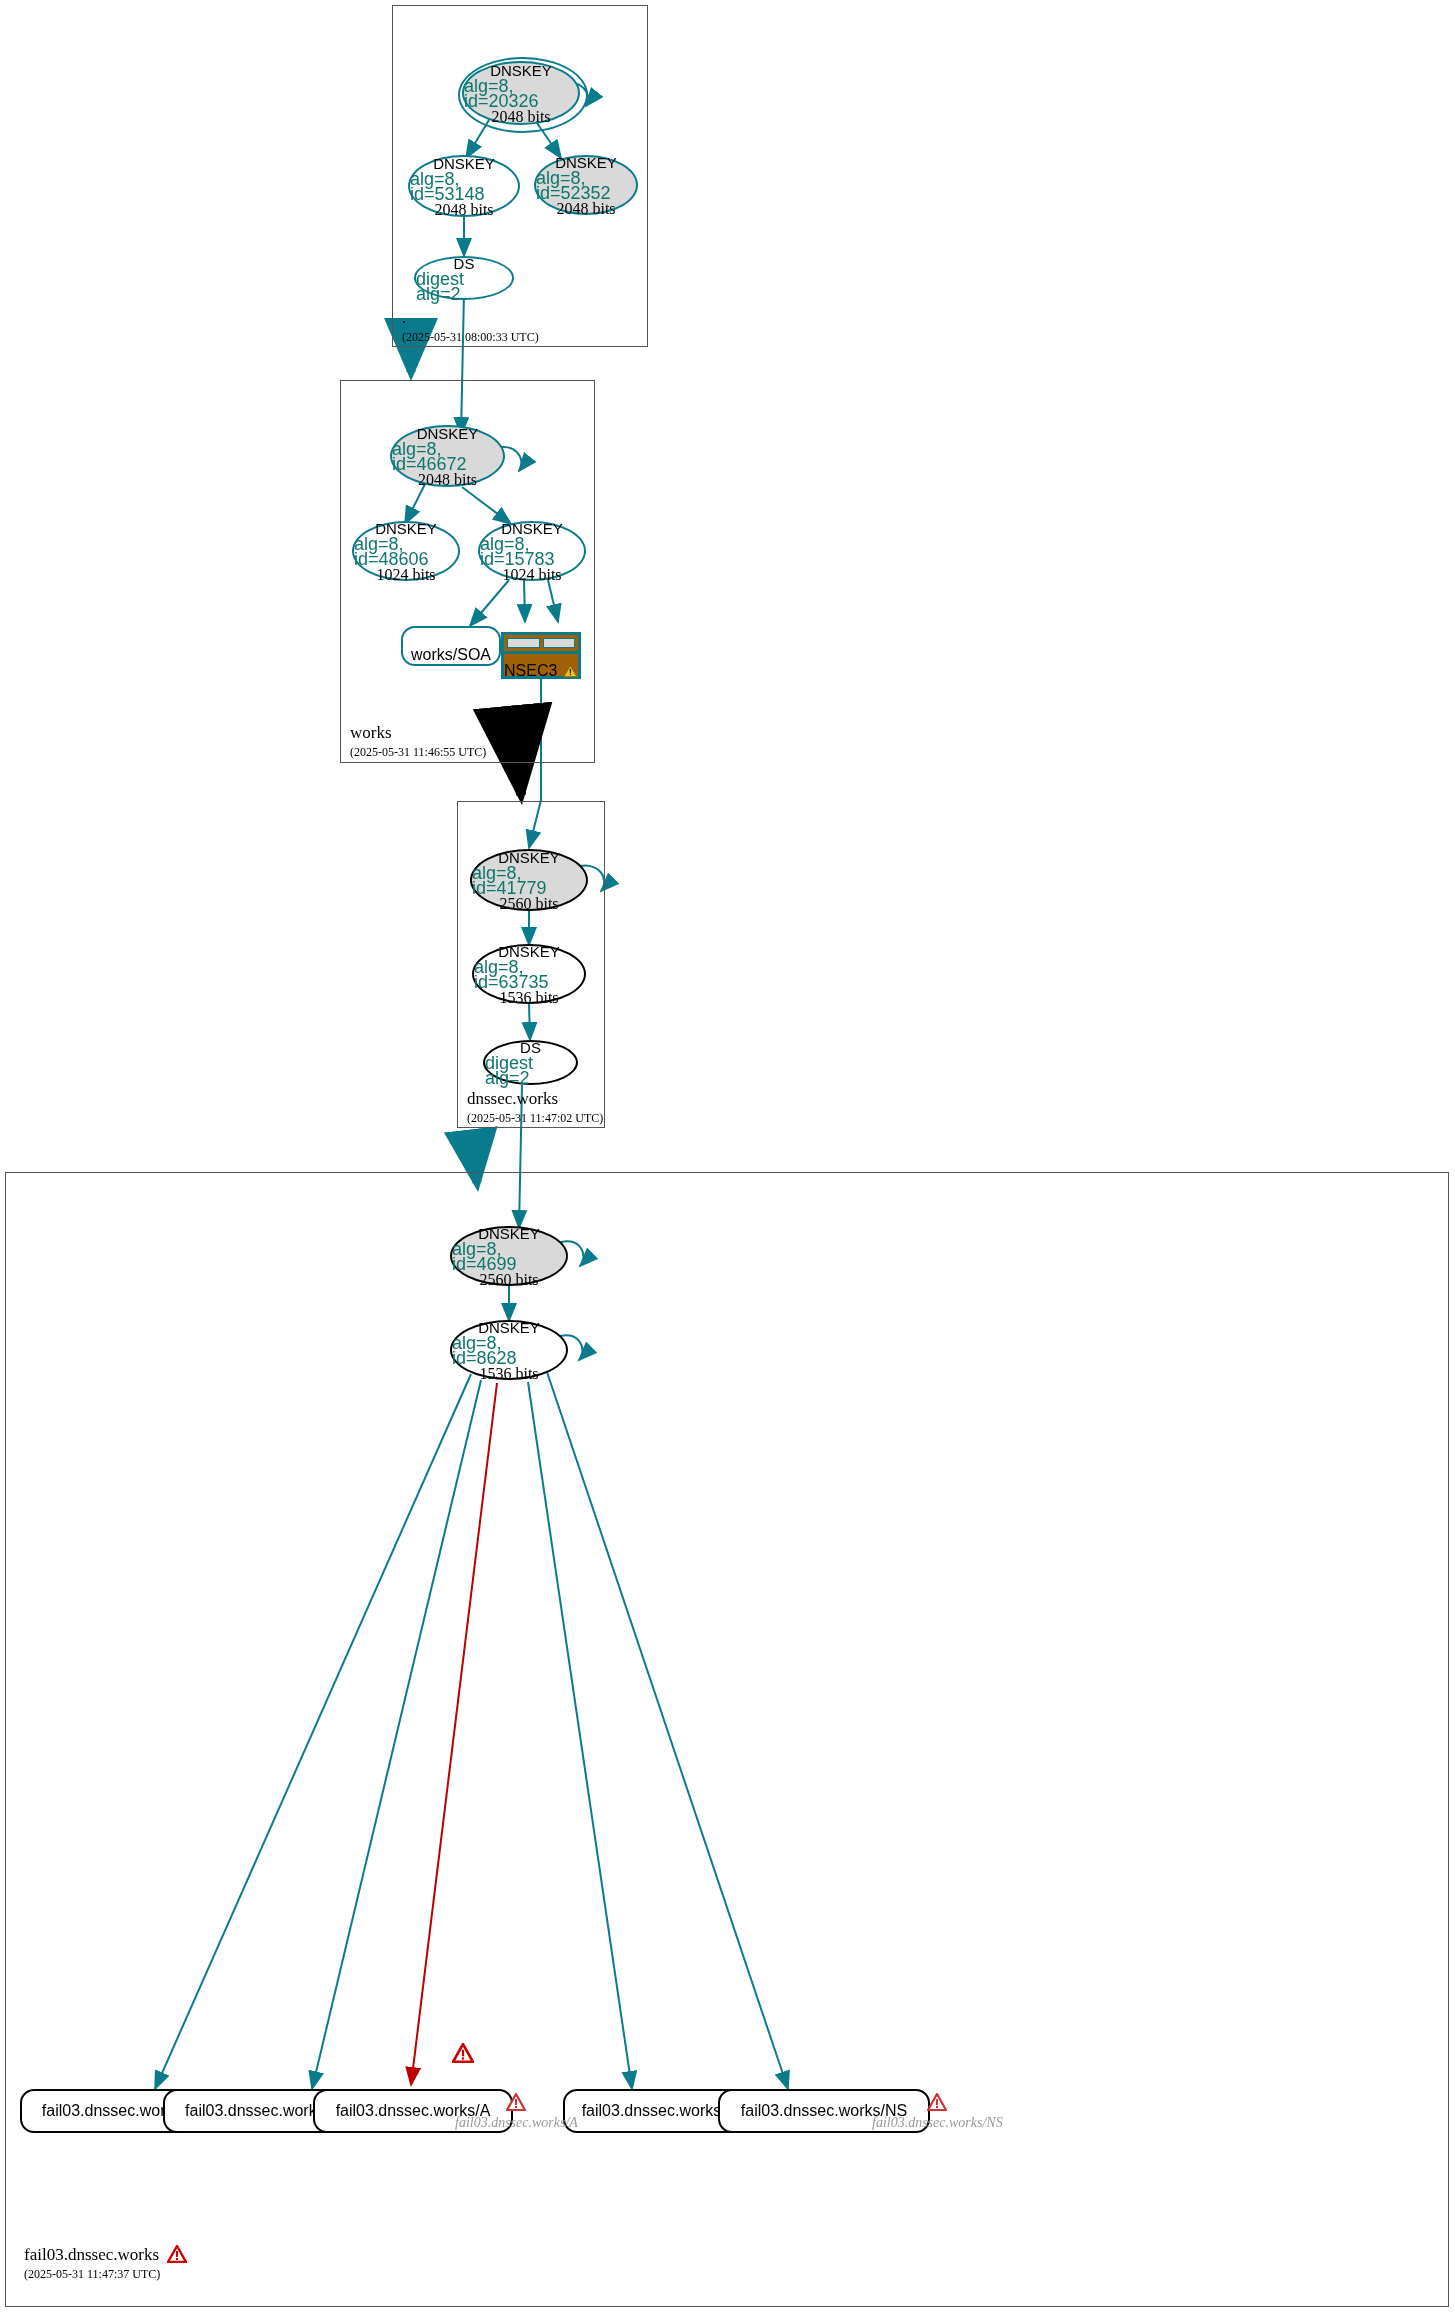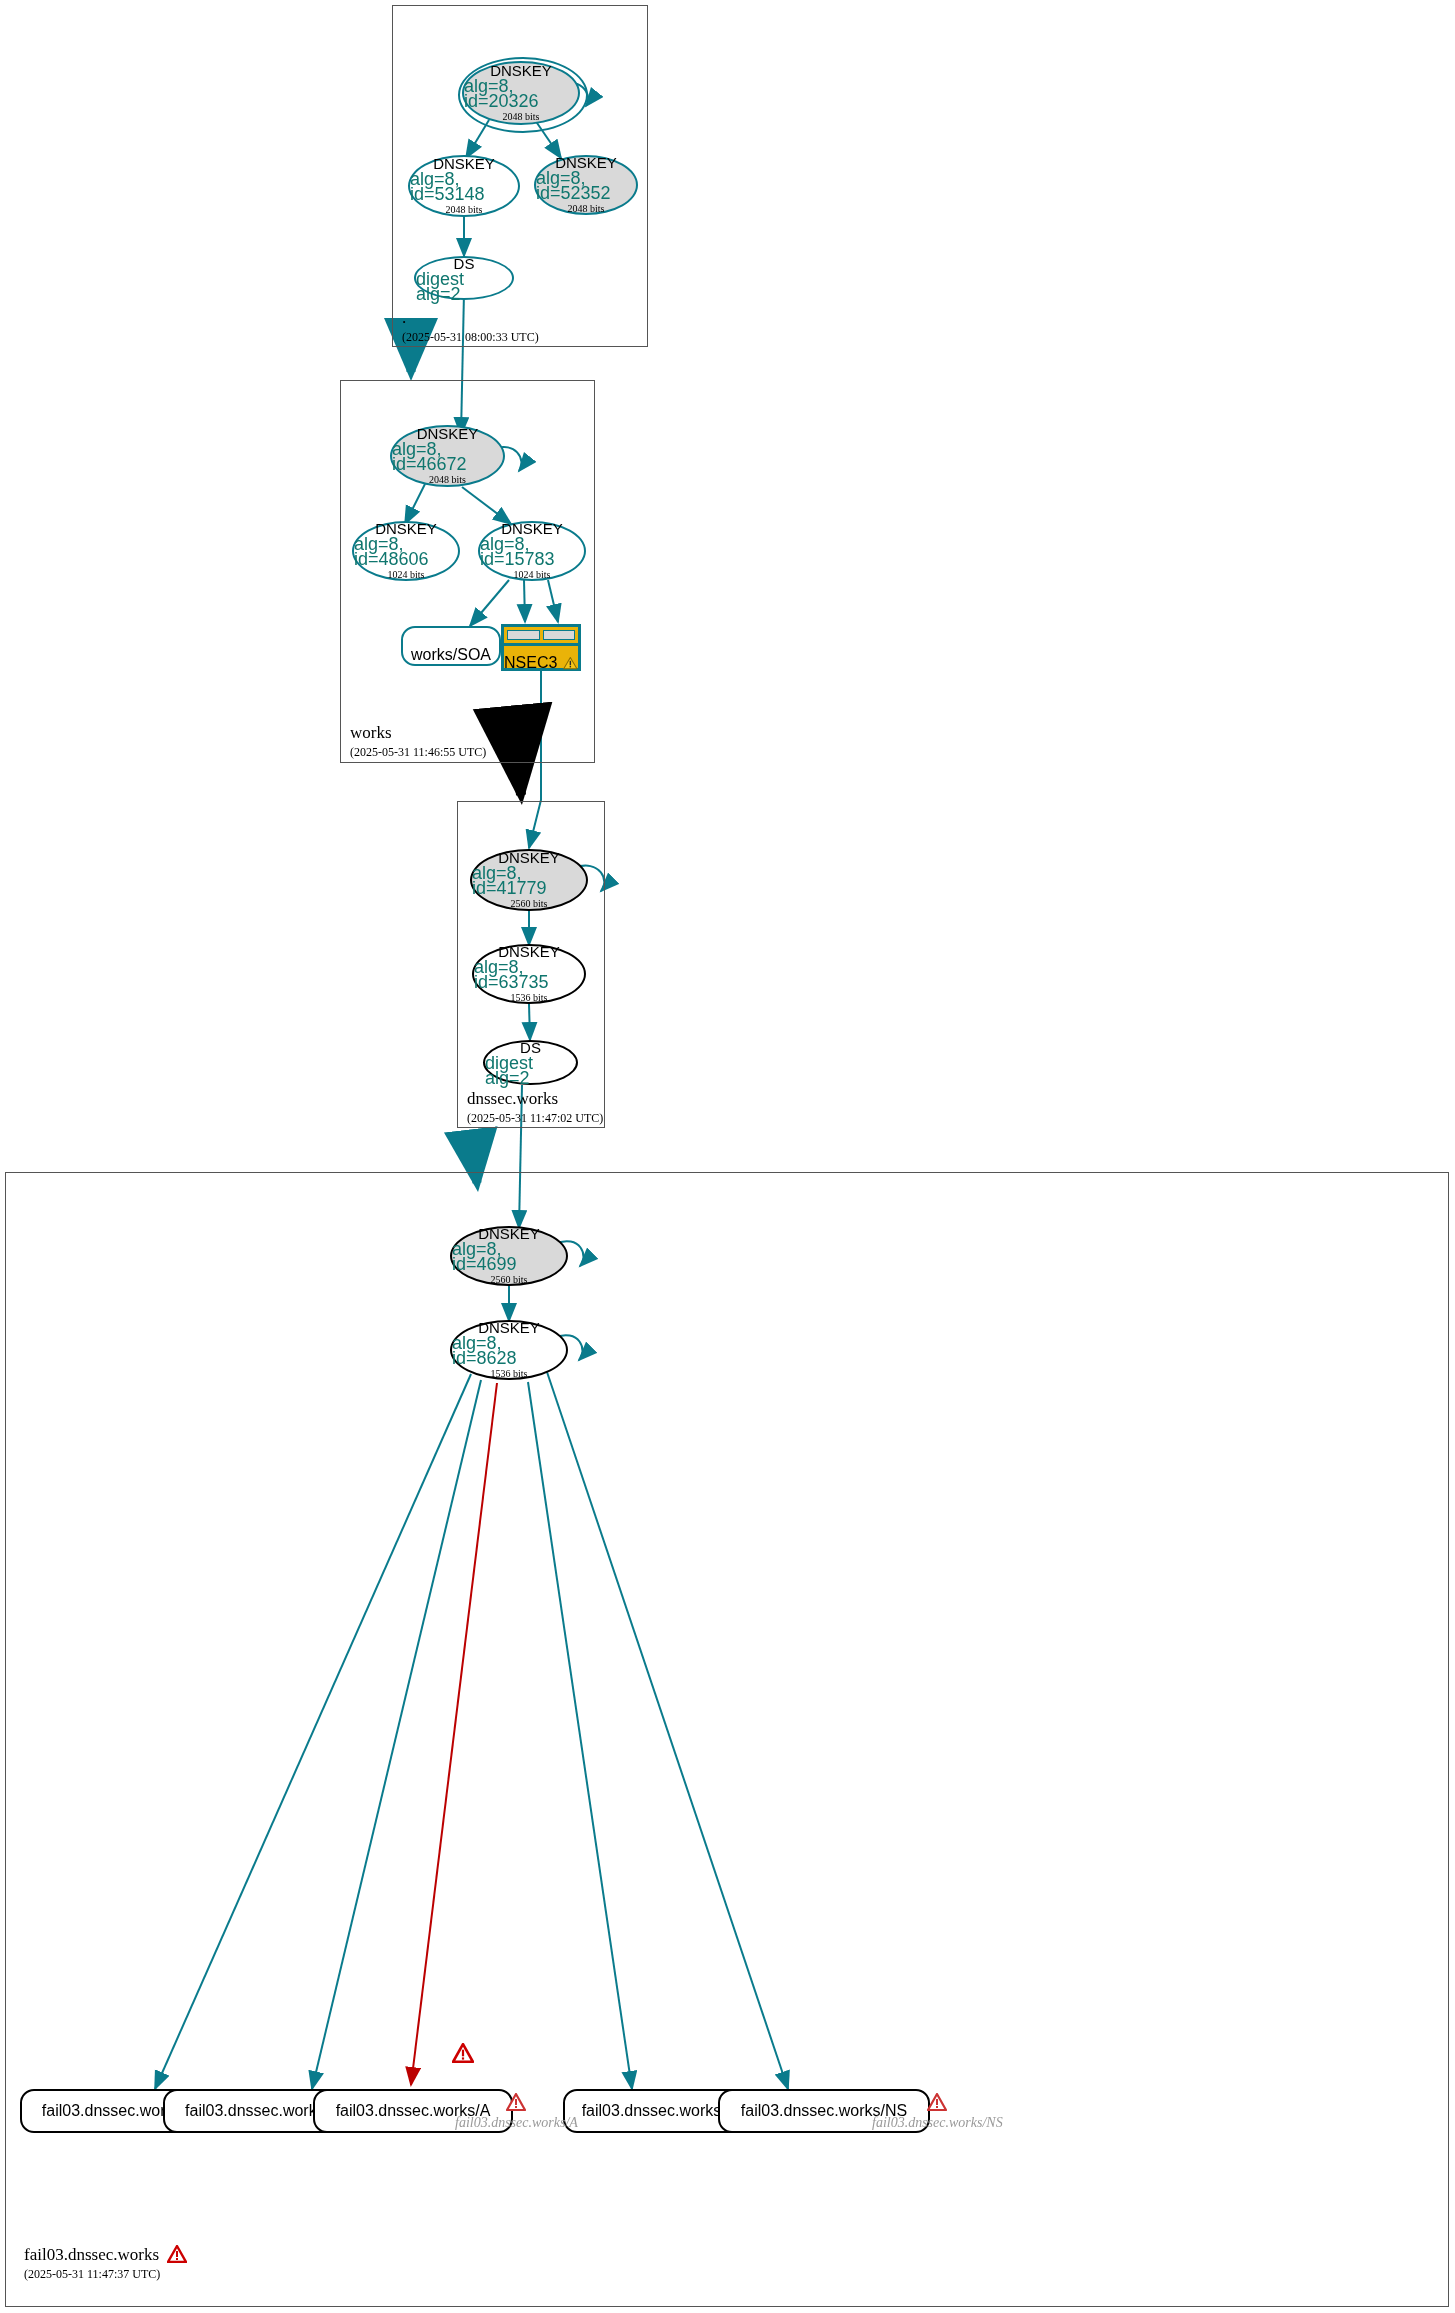--- a/index.html
+++ b/index.html
@@ -11,21 +11,21 @@
 
   .zone-label{position:absolute;font-family:"Liberation Serif",serif;color:#000;white-space:nowrap;}
   .zone-name{font-size:17px;line-height:20px;}
   .zone-time{font-size:12px;line-height:19px;}
 
   
   .node{position:absolute;display:flex;flex-direction:column;align-items:center;justify-content:center;
         box-sizing:border-box;border-radius:50%;}
   .node .t1{font-family:"Liberation Sans",sans-serif;font-size:15px;line-height:17px;color:#000;}
   .node .t2{font-family:Liberation Sans, sans-serif;font-size:18px;line-height:15px;color:#0f766e;}
-  .node .t3{font-family:"Liberation Serif",serif;font-size:10px;line-height:15px;color:#000;}
+  .node .t3{font-family:"Liberation Serif",serif;font-size:16px;line-height:15px;color:#000;}
 
   .teal-stroke{border:2px solid #0a7b8c;}
   .black-stroke{border:2px solid #000000;}
   .fill-gray{background:#d9d9d9;}
   .fill-white{background:#ffffff;}
 
   
   .ring{position:absolute;border:2px solid #0a7b8c;border-radius:50%;background:transparent;}
 
   
@@ -33,21 +33,21 @@
       border-radius:14px;background:#fff;text-align:center;}
   .rr .lbl{font-family:"Liberation Sans",sans-serif;font-size:16px;color:#000;white-space:nowrap;}
   .rr.teal{border:2px solid #0a7b8c;align-items:flex-end;}
   .rr.black{border:2px solid #000000;}
 
   
   .ghost{position:absolute;font-family:"Liberation Serif",serif;font-style:italic;font-size:14px;
          color:#9a9a9a;white-space:nowrap;}
 
   
-  .nsec3{position:absolute;box-sizing:border-box;border:3px solid #0a7b8c;background:#eab308;}
+  .nsec3{position:absolute;box-sizing:border-box;border:3px solid #0a7b8c;background:#a16207;margin-top:8px;}
   .nsec3 .hdr{display:flex;height:13px;gap:3px;padding:3px 3px 0 3px;box-sizing:border-box;}
   .nsec3 .hdr .cell{flex:1;background:#d9d9d9;border:1px solid #0a7b8c;}
   .nsec3 .body{display:flex;align-items:center;justify-content:center;gap:6px;height:34px;
                border-top:3px solid #0a7b8c;margin-top:3px;}
   .nsec3 .body .lbl{font-family:"Liberation Sans",sans-serif;font-size:16px;color:#000;}
 
   .warn{display:inline-block;width:20px;height:18px;position:relative;}
   .err{display:inline-block;width:20px;height:18px;position:relative;}
   .tri{position:absolute;left:0;top:0;width:100%;height:100%;}
 

